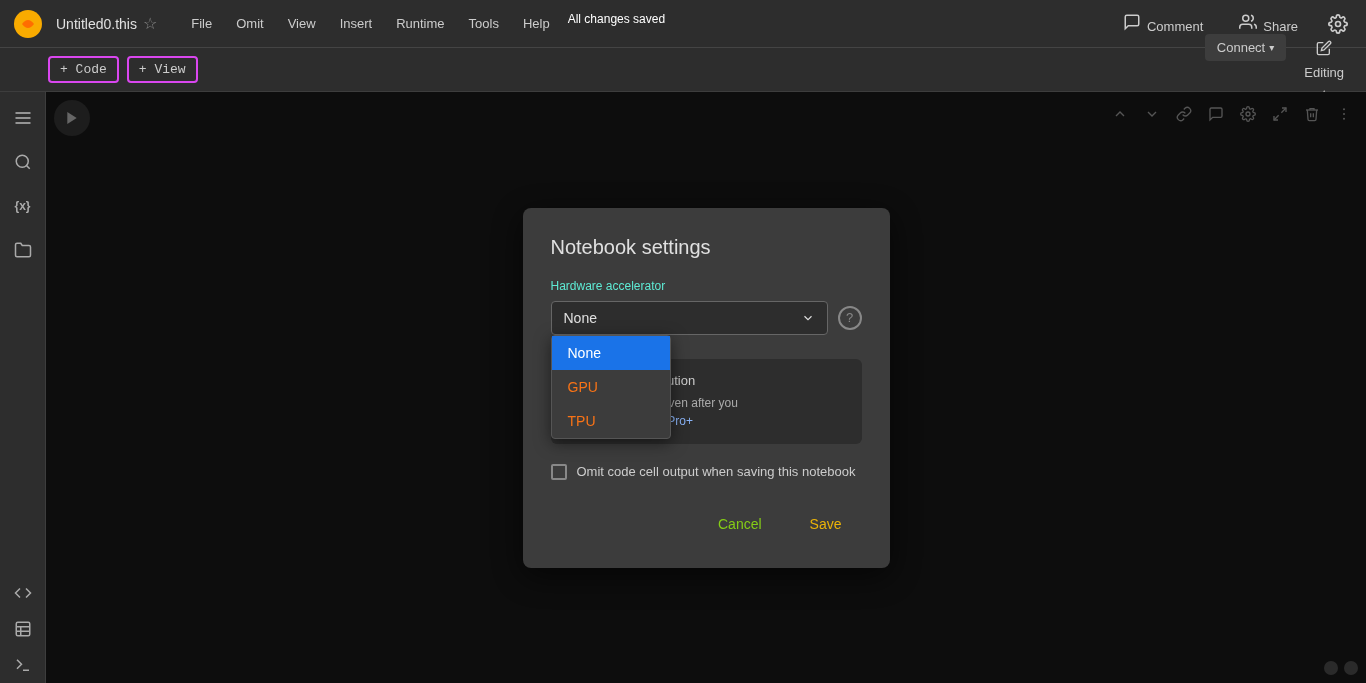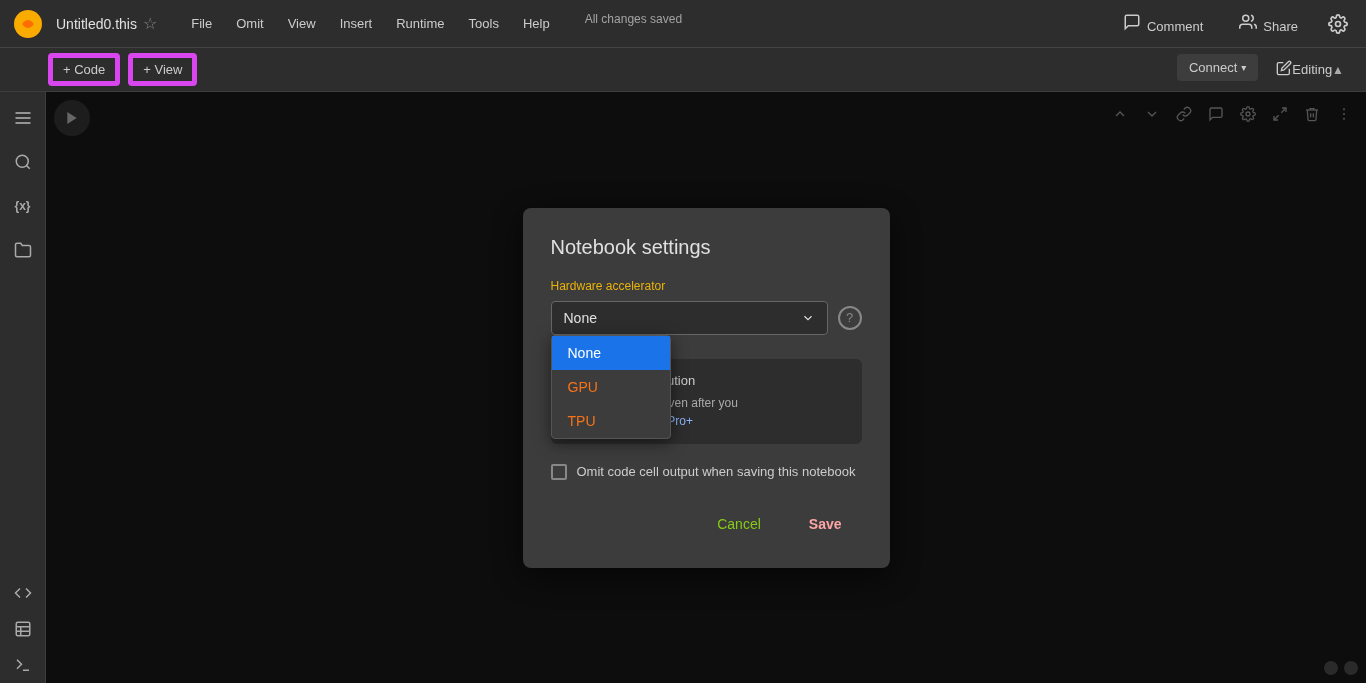--- a/index.html
+++ b/index.html
@@ -49,23 +49,23 @@
       flex: 1;
     }
     .menu-item {
       color: #ccc;
       padding: 4px 10px;
       border-radius: 4px;
       cursor: pointer;
       font-size: 13px;
     }
     .save-status {
-      color: #a3a3a3;
+      color: #ffffff;
       font-size: 12px;
-      margin-left: 21px;
+      margin-left: 4px;
     }
     .menu-right {
       display: flex;
       align-items: center;
       gap: 12px;
       margin-left: auto;
     }
     .menu-btn {
       display: flex;
       align-items: flex-end;
@@ -99,21 +99,22 @@
     }
     .toolbar-btn {
       display: flex;
       align-items: center;
       gap: 4px;
       color: #ccc;
       padding: 4px 10px;
       border-radius: 4px;
       cursor: pointer;
       font-size: 13px;
-      border: 5px solid #d946ef;
+      border: 2px solid #d946ef;
+      font-family: Liberation Mono, monospace;
     }
     .toolbar-right {
       margin-left: auto;
       display: flex;
       align-items: flex-start;
       gap: 8px;
     }
     .connect-btn {
       display: flex;
       align-items: center;
@@ -121,25 +122,27 @@
       background: #3d3d3d;
       color: #ccc;
       padding: 6px 12px;
       border-radius: 4px;
       cursor: pointer;
       font-size: 13px;
     }
     .editing-btn {
       display: flex;
       align-items: center;
+      gap: 6px;
       color: #ccc;
       padding: 6px 10px;
       border-radius: 4px;
       cursor: pointer;
       font-size: 13px;
+      flex-direction: column;
     }
     .chevron-up {
       color: #aaa;
       font-size: 12px;
     }
 
     
     .main-layout {
       display: flex;
       height: calc(683px - 92px);
@@ -231,21 +234,21 @@
       position: relative;
     }
     .modal-title {
       font-size: 20px;
       color: #e0e0e0;
       margin-bottom: 20px;
       font-weight: 400;
     }
     .modal-section-label {
       font-size: 12px;
-      color: #eab308;
+      color: #5eead4;
       margin-bottom: 8px;
     }
     .accelerator-row {
       display: flex;
       align-items: center;
       gap: 10px;
       position: relative;
     }
     .accelerator-select-container {
       position: relative;
@@ -357,25 +360,25 @@
       border: none;
       color: #84cc16;
       border-radius: 4px;
       cursor: pointer;
       font-size: 14px;
     }
     .btn-save {
       padding: 8px 20px;
       background: transparent;
       border: none;
-      color: #fca5a5;
+      color: #eab308;
       border-radius: 4px;
       cursor: pointer;
       font-size: 14px;
-      font-weight: 700;
+      font-weight: 400;
     }
 
     
     .corner-icons {
       position: fixed;
       bottom: 8px;
       right: 8px;
       display: flex;
       gap: 6px;
     }

